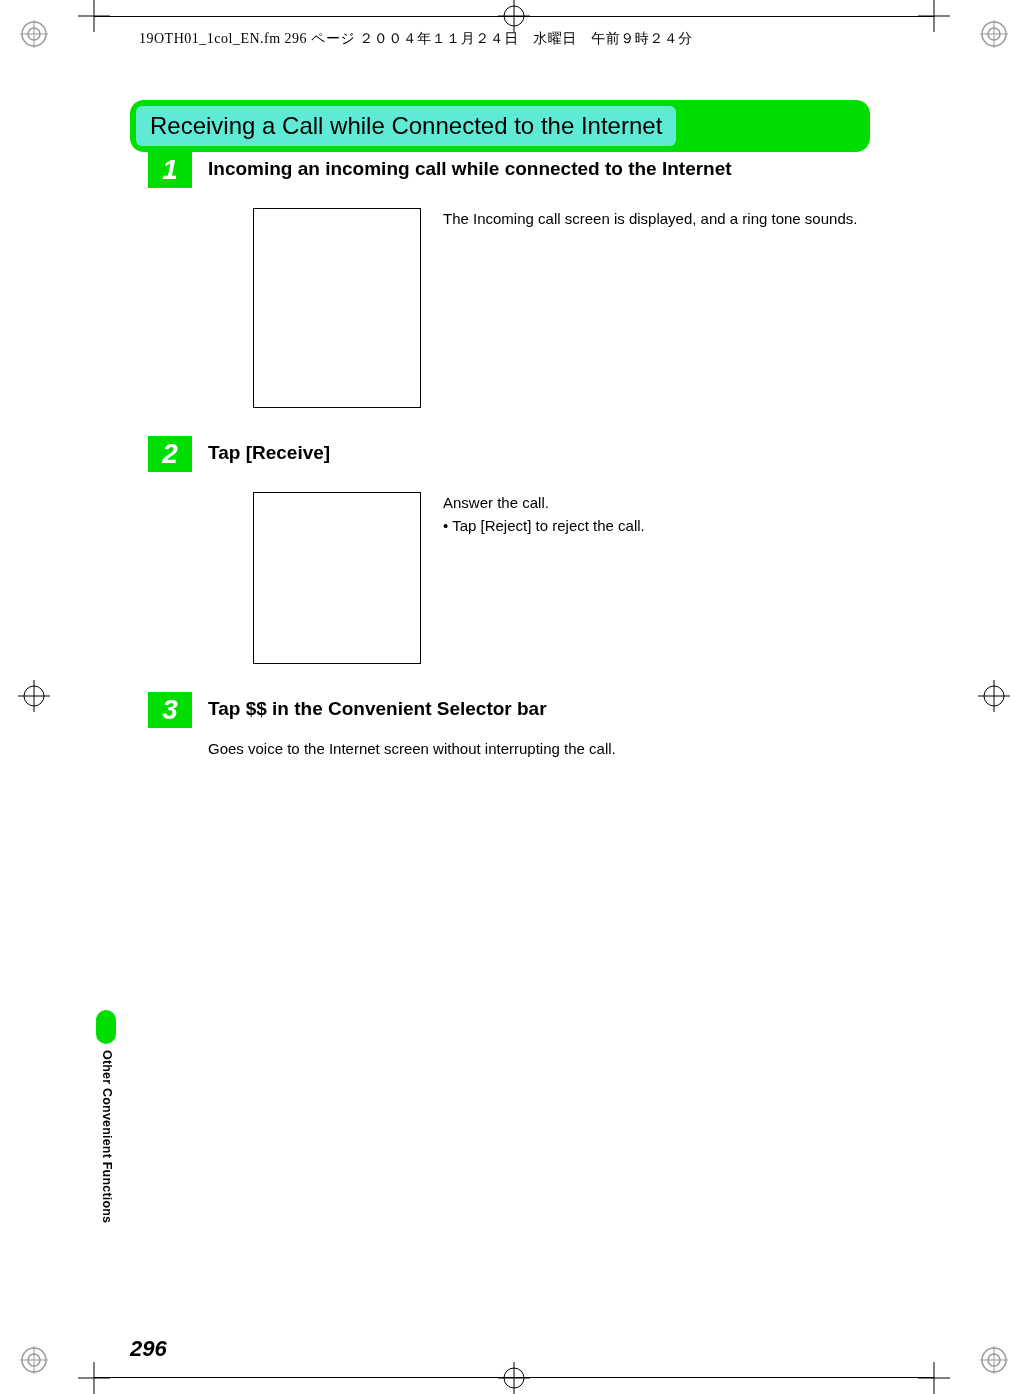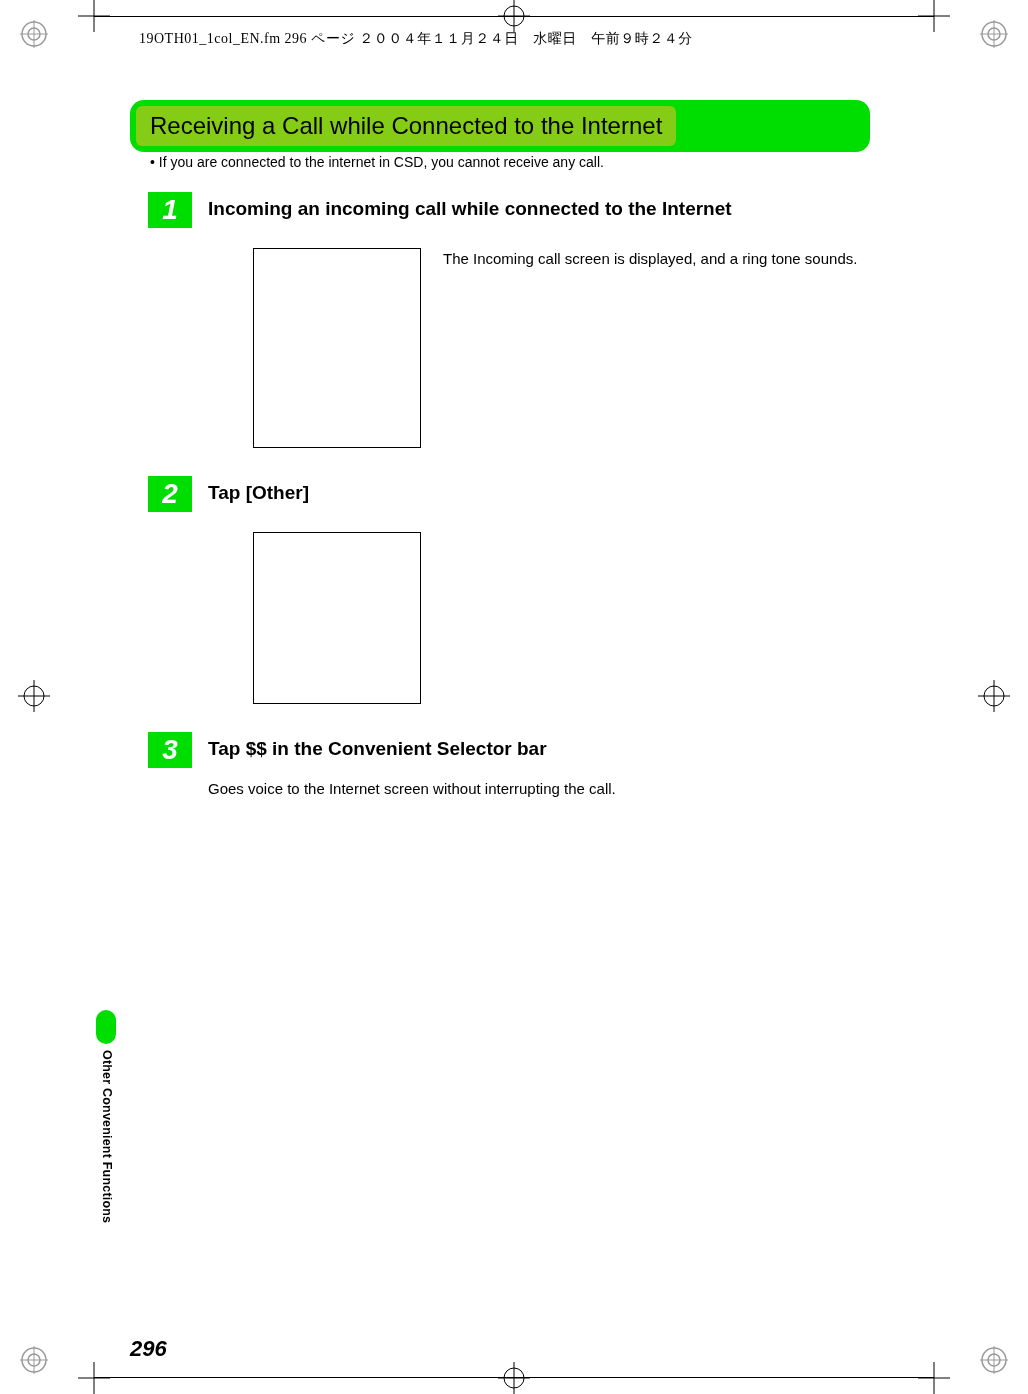--- a/index.html
+++ b/index.html
@@ -44,21 +44,21 @@
   .title-banner {
     background: #00dd00;
     border-radius: 14px;
     padding: 6px 6px;
     width: 740px;
     box-sizing: border-box;
     display: flex;
     align-items: center;
   }
   .title-inner {
-    background: #84cc16;
+    background: #5eead4;
     color: #000;
     font-size: 24px;
     padding: 6px 14px;
     border-radius: 6px;
     display: inline-block;
     font-weight: 400;
   }
   .intro {
     margin: 14px 0 2px 20px;
     font-size: 15px;
@@ -252,37 +252,40 @@
   </div>
 
 <div class="page-frame"></div>
 
 <div class="header-info">19OTH01_1col_EN.fm  296 ページ  ２００４年１１月２４日　水曜日　午前９時２４分</div>
 
 <div class="content">
   <div class="title-banner">
     <span class="title-inner">Receiving a Call while Connected to the Internet</span>
   </div>
-  <div class="intro-bullet bullet-dot">If you are connected to the internet in CSD, you cannot receive any call.</div>
 
   <div class="step">
     <div class="step-num">1</div>
     <div class="step-title">Incoming an incoming call while connected to the Internet</div>
   </div>
   <div class="step-body">
     <div class="screenshot"></div>
     <div class="step-desc">The Incoming call screen is displayed, and a ring tone sounds.</div>
   </div>
 
   <div class="step">
     <div class="step-num">2</div>
-    <div class="step-title">Tap [Other]</div>
+    <div class="step-title">Tap [Receive]</div>
   </div>
   <div class="step-body">
     <div class="screenshot small"></div>
+    <div class="step-desc">
+      <span>Answer the call.</span>
+      <div class="sub-bullet bullet-dot">Tap [Reject] to reject the call.</div>
+    </div>
   </div>
 
   <div class="step">
     <div class="step-num">3</div>
     <div class="step-title">Tap $$ in the Convenient Selector bar</div>
   </div>
   <div class="no-screenshot">Goes voice to the Internet screen without interrupting the call.</div>
 </div>
 
 <div class="side-tab"></div>

